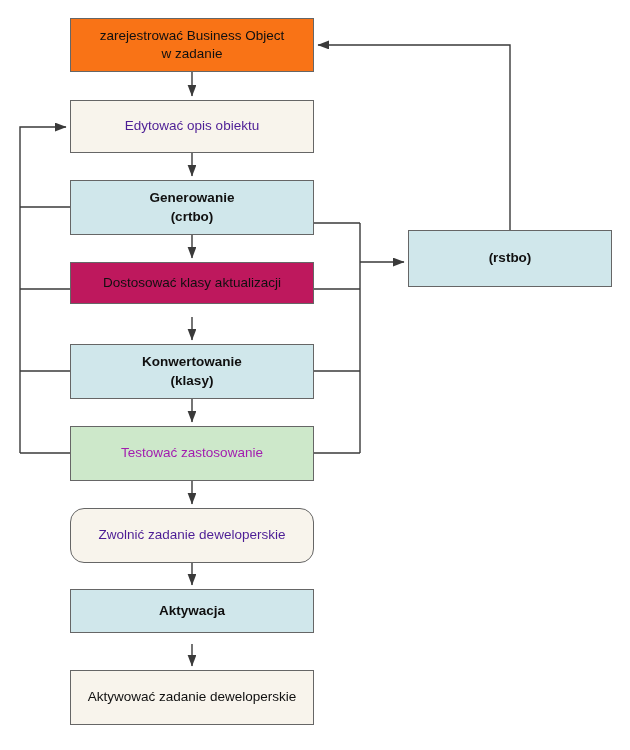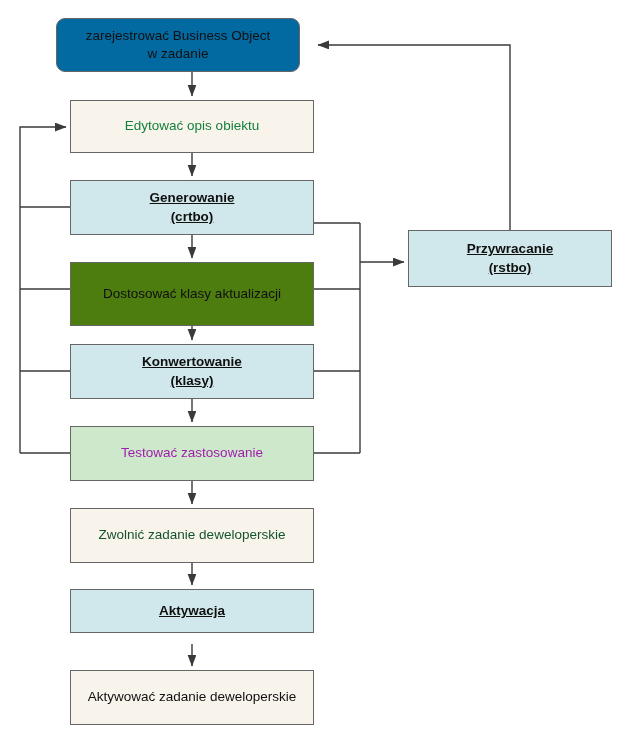--- a/index.html
+++ b/index.html
@@ -40,21 +40,20 @@
     color: #101010;
     padding: 2px 6px;
   }
   .node .line1,
   .node .line2 {
     display: block;
     width: 100%;
   }
   .node.emphasis {
     font-weight: bold;
-    text-decoration: underline;
   }
   .node .line2:empty {
     display: none;
   }
 </style>
 </head>
 <body>
 
 <div id="diagram-canvas" style="width: 630px; height: 750px;">
 
@@ -81,49 +80,48 @@
         <path d="M 360 223 L 360 453 M 360 262 L 404 262" fill="none" stroke="#3a3a3a" stroke-width="1.4" marker-end="url(#arrowhead)"></path>
         <path d="M 314 223 L 360 223" fill="none" stroke="#3a3a3a" stroke-width="1.4"></path>
         <path d="M 314 289 L 360 289" fill="none" stroke="#3a3a3a" stroke-width="1.4"></path>
         <path d="M 314 371 L 360 371" fill="none" stroke="#3a3a3a" stroke-width="1.4"></path>
         <path d="M 314 453 L 360 453" fill="none" stroke="#3a3a3a" stroke-width="1.4"></path>
         <path d="M 510 230 L 510 45 L 318 45" fill="none" stroke="#3a3a3a" stroke-width="1.4" marker-end="url(#arrowhead)"></path>
       </g>
   </svg>
 
   <div id="nodes-layer">
-      <div class="node" style="left: 56px; top: 18px; width: 244px; height: 54px; background: #0369a1; border-color: rgb(102, 102, 102); color: rgb(16, 16, 16); border-radius: 9px;">
+      <div class="node" style="left: 70px; top: 18px; width: 244px; height: 54px; background: #f97316; border-color: rgb(102, 102, 102); color: rgb(16, 16, 16);">
         <span class="line1">zarejestrować Business Object</span>
         <span class="line2">w zadanie</span>
       </div>
-      <div class="node" style="left: 70px; top: 100px; width: 244px; height: 53px; background: rgb(248, 244, 236); border-color: rgb(102, 102, 102); color: #15803d;">
+      <div class="node" style="left: 70px; top: 100px; width: 244px; height: 53px; background: rgb(248, 244, 236); border-color: rgb(102, 102, 102); color: #4c1d95;">
         <span class="line1">Edytować opis obiektu</span>
       </div>
       <div class="node emphasis" style="left: 70px; top: 180px; width: 244px; height: 55px; background: rgb(208, 231, 235); border-color: rgb(102, 102, 102); color: rgb(16, 16, 16);">
         <span class="line1">Generowanie</span>
         <span class="line2">(crtbo)</span>
       </div>
-      <div class="node" style="left: 70px; top: 262px; width: 244px; height: 64px; background: #4d7c0f; border-color: rgb(102, 102, 102); color: rgb(16, 16, 16);">
+      <div class="node" style="left: 70px; top: 262px; width: 244px; height: 42px; background: #be185d; border-color: rgb(102, 102, 102); color: rgb(16, 16, 16);">
         <span class="line1">Dostosować klasy aktualizacji</span>
       </div>
       <div class="node emphasis" style="left: 70px; top: 344px; width: 244px; height: 55px; background: rgb(208, 231, 235); border-color: rgb(102, 102, 102); color: rgb(16, 16, 16); justify-content: center;">
         <span class="line1">Konwertowanie</span>
         <span class="line2">(klasy)</span>
       </div>
       <div class="node" style="left: 70px; top: 426px; width: 244px; height: 55px; background: rgb(205, 232, 202); border-color: rgb(102, 102, 102); color: #a21caf;">
         <span class="line1">Testować zastosowanie</span>
       </div>
-      <div class="node" style="left: 70px; top: 508px; width: 244px; height: 55px; background: rgb(248, 244, 236); border-color: rgb(102, 102, 102); color: #14532d;">
+      <div class="node" style="left: 70px; top: 508px; width: 244px; height: 55px; background: rgb(248, 244, 236); border-color: rgb(102, 102, 102); color: #4c1d95; border-radius: 14px;">
         <span class="line1">Zwolnić zadanie deweloperskie</span>
       </div>
       <div class="node emphasis" style="left: 70px; top: 589px; width: 244px; height: 44px; background: rgb(208, 231, 235); border-color: rgb(102, 102, 102); color: rgb(16, 16, 16);">
         <span class="line1">Aktywacja</span>
       </div>
       <div class="node" style="left: 70px; top: 670px; width: 244px; height: 55px; background: rgb(248, 244, 236); border-color: rgb(102, 102, 102); color: rgb(16, 16, 16);">
         <span class="line1">Aktywować zadanie deweloperskie</span>
       </div>
       <div class="node emphasis" style="left: 408px; top: 230px; width: 204px; height: 57px; background: rgb(208, 231, 235); border-color: rgb(102, 102, 102); color: rgb(16, 16, 16);">
-        <span class="line1">Przywracanie</span>
         <span class="line2">(rstbo)</span>
       </div>
     </div>
 
 </div>
 
 </body></html>

